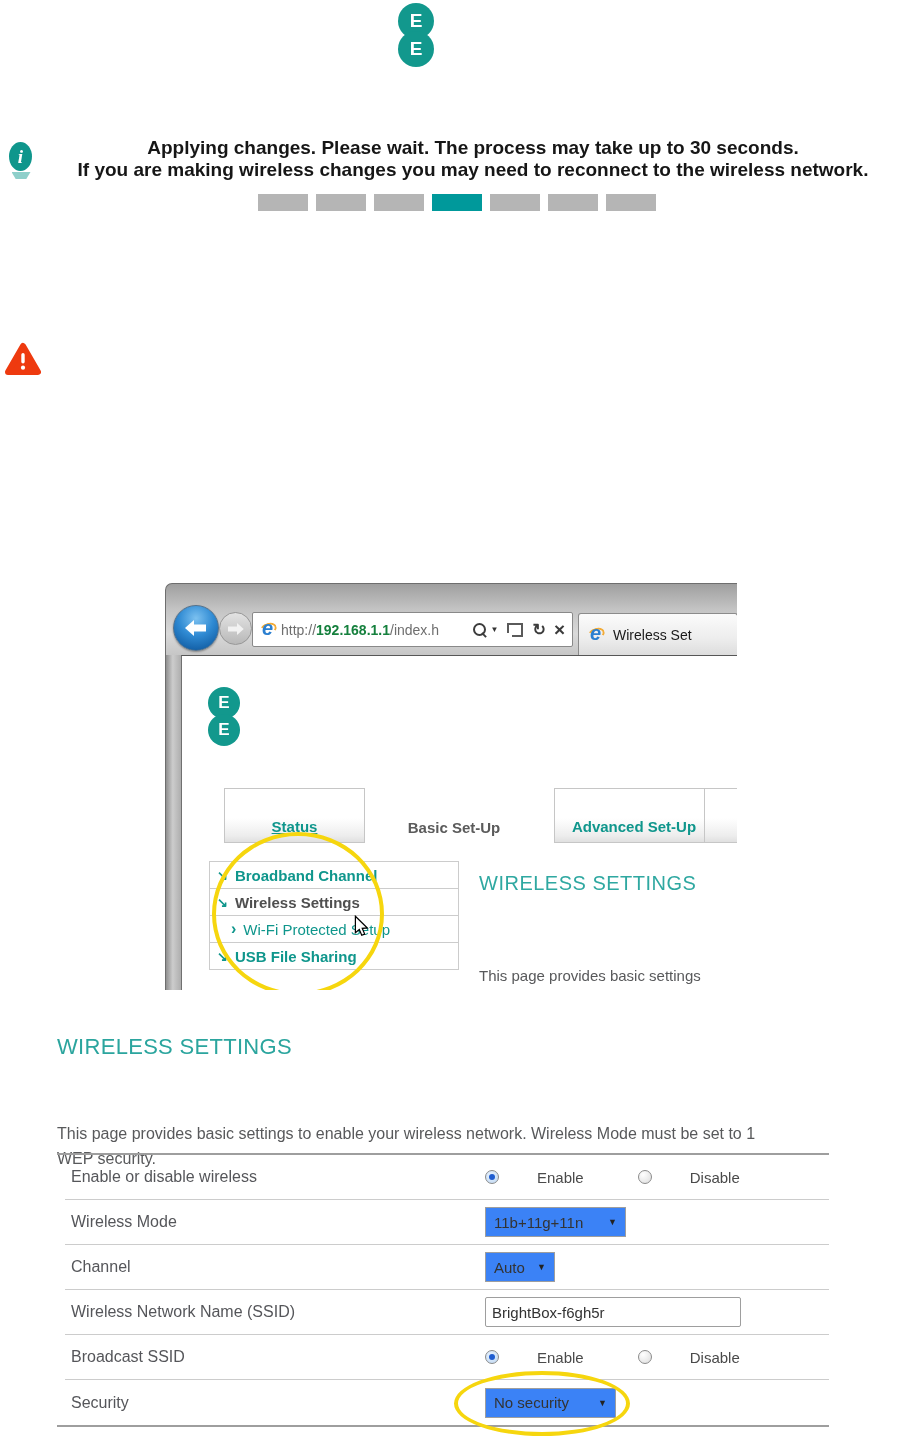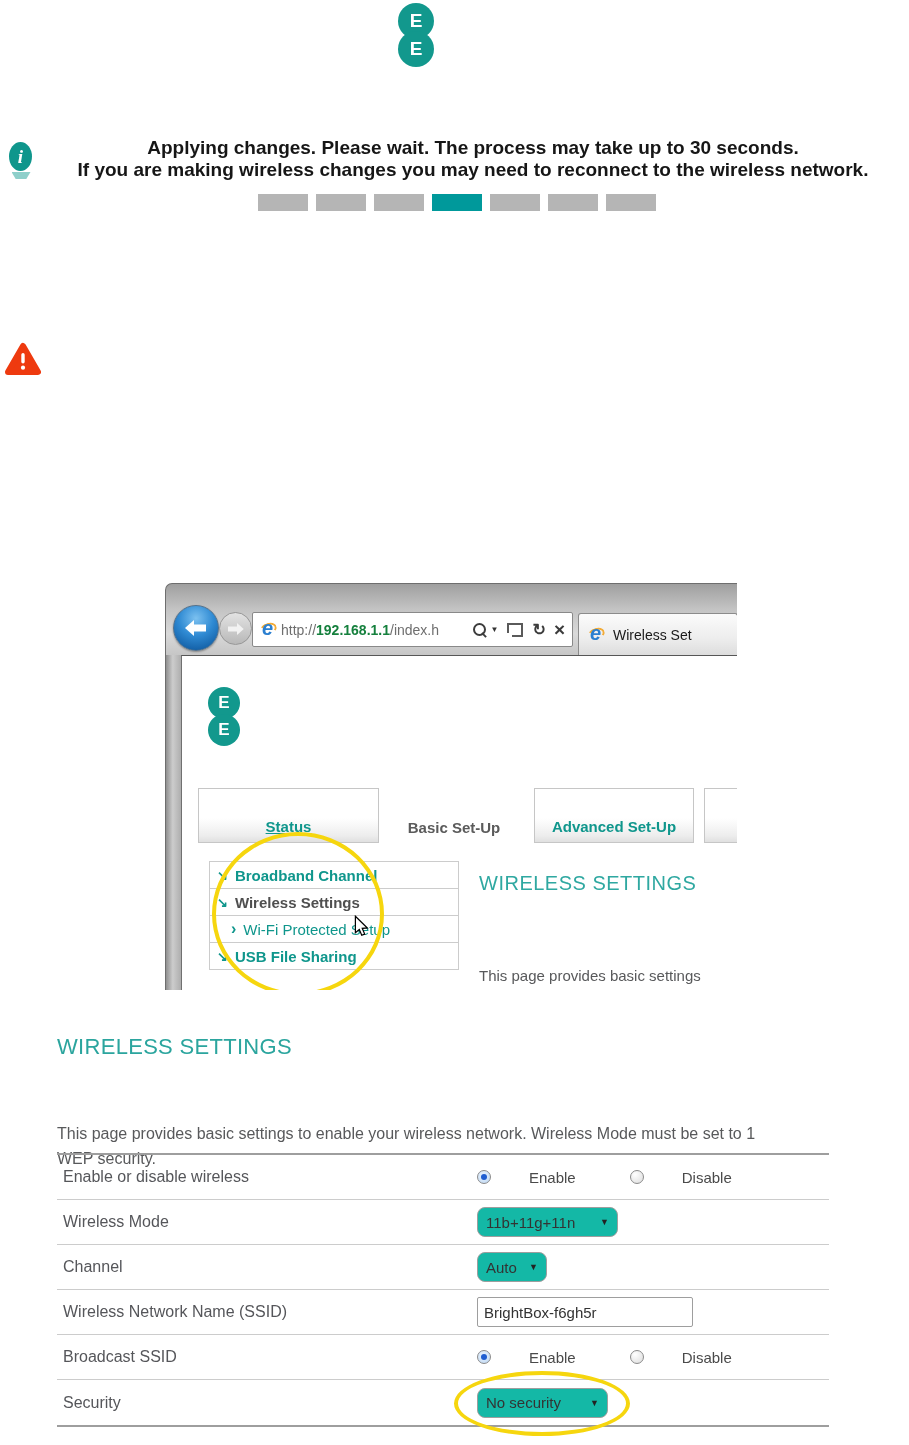--- a/index.html
+++ b/index.html
@@ -90,36 +90,36 @@
   .bheading{left:297px;top:216px;font-size:20px;color:#2FA8A1;letter-spacing:.5px;white-space:nowrap;}
   .bpara{left:297px;top:272px;font-size:15px;line-height:25px;color:#58595B;white-space:nowrap;margin-top:35px;}
   .hl-circle{left:30px;top:176px;width:164px;height:156px;border:4px solid #F6D60E;border-radius:50%;}
   .cursor{left:171px;top:259px;}
 
   
   .s2-heading{left:57px;top:1034px;font-size:22px;color:#2BA59E;letter-spacing:.3px;white-space:nowrap;}
   .s2-para{left:57px;top:1121px;width:852px;font-size:16px;line-height:25px;color:#58595B;
            white-space:nowrap;overflow:hidden;}
   .ftable{left:57px;top:1153px;width:772px;border-top:2px solid #9e9e9e;border-bottom:2px solid #9e9e9e;}
-  .frow{height:45px;display:flex;align-items:center;border-bottom:1px solid #ccc;box-sizing:border-box;}
+  .frow{height:45px;display:flex;align-items:center;border-bottom:1px solid #ccc;box-sizing:border-box;margin-left:8px;}
   .frow:last-child{border-bottom:none;}
   .flabel{width:414px;padding-left:6px;font-size:16px;color:#55565a;}
   .fctrl{display:flex;align-items:center;font-size:15px;color:#4a4a4a;gap:32px;}
   .radio{width:14px;height:14px;border-radius:50%;border:1px solid #8b8b8b;box-sizing:border-box;
          background:radial-gradient(circle at 35% 30%,#fff,#dcdcdc);position:relative;flex:0 0 auto;}
   .radio.checked{background:radial-gradient(circle at 40% 35%,#eaf3fd,#bcd6f2);}
   .radio.checked::after{content:"";position:absolute;left:3px;top:3px;width:6px;height:6px;border-radius:50%;background:#1f5dd0;}
   .ropt{margin-left:6px;}
   .r2{margin-left:22px;}
   .sel{display:flex;align-items:center;justify-content:space-between;height:30px;padding:1px 8px;
-       border:1px solid #9e9e9e;border-radius:8px;background:#14b8a6;box-sizing:border-box;
+       border:1px solid #9e9e9e;border-radius:0;background:#3b82f6;box-sizing:border-box;
        font-size:15px;color:#333;}
   .scaret{font-size:9px;color:#222;margin-left:8px;}
   .sel-lg{width:141px;}.sel-sm{width:70px;}.sel-md{width:131px;}
-  .tinput{width:216px;height:30px;border:1px solid #9e9e9e;border-radius:2px;box-sizing:border-box;
+  .tinput{width:256px;height:30px;border:1px solid #9e9e9e;border-radius:2px;box-sizing:border-box;
           font:15px "Liberation Sans",sans-serif;color:#333;padding:0 6px;}
   .hl-ellipse{left:454px;top:1371px;width:168px;height:57px;border:4px solid #F6D60E;border-radius:50%;}
 </style>
 </head>
 <body>
 
 <div class="page">
 
   <div class="ee-logo ee-lg" style="left:398px;top:3px;">
     <div class="ee-c">
@@ -198,27 +198,27 @@
     <div class="abs bcontent">
       <div class="ee-logo ee-sm" style="left:26px;top:31px;">
         <div class="ee-c">
             <span>E</span>
           </div>
         <div class="ee-c ee-b">
             <span>E</span>
           </div>
       </div>
 
-      <div class="ntab box" style="left:16px;width:181px;">
+      <div class="ntab box" style="left:42px;width:141px;">
         <span class="ntab-t t-link t-u">Status</span>
       </div>
       <div class="ntab" style="left:192px;width:160px;">
         <span class="ntab-t t-act">Basic Set-Up</span>
       </div>
-      <div class="ntab box" style="left:352px;width:160px;">
+      <div class="ntab box" style="left:372px;width:160px;">
         <span class="ntab-t t-link">Advanced Set-Up</span>
       </div>
       <div class="ntab box" style="left:522px;width:40px;"></div>
 
       <div class="abs smenu">
         <div class="sitem">
           <span class="sarrow">↘</span>
           <span class="s-link">Broadband Channel</span>
         </div>
         <div class="sitem">

